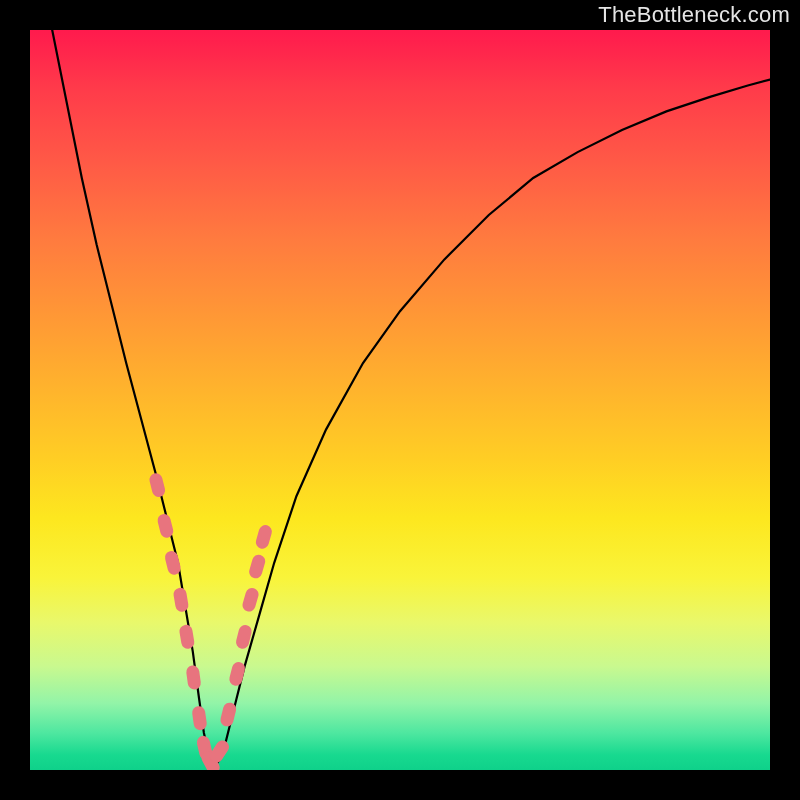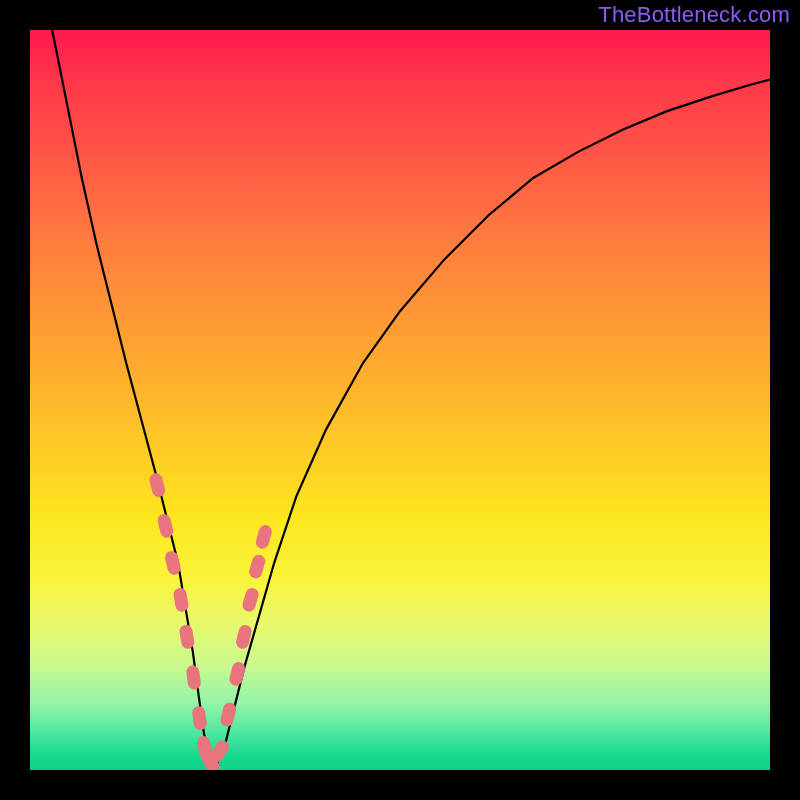--- a/index.html
+++ b/index.html
@@ -48,21 +48,21 @@
     position: absolute;
     left: 0;
     top: 0;
     width: 740px;
     height: 740px;
   }
   .watermark {
     position: absolute;
     top: 2px;
     right: 10px;
-    color: #8b5cf6;
+    color: #e5e5e5;
     font-size: 22px;
     font-weight: 400;
     letter-spacing: 0.2px;
     user-select: none;
   }
 </style>
 </head>
 <body>
 
 <div class="frame">

